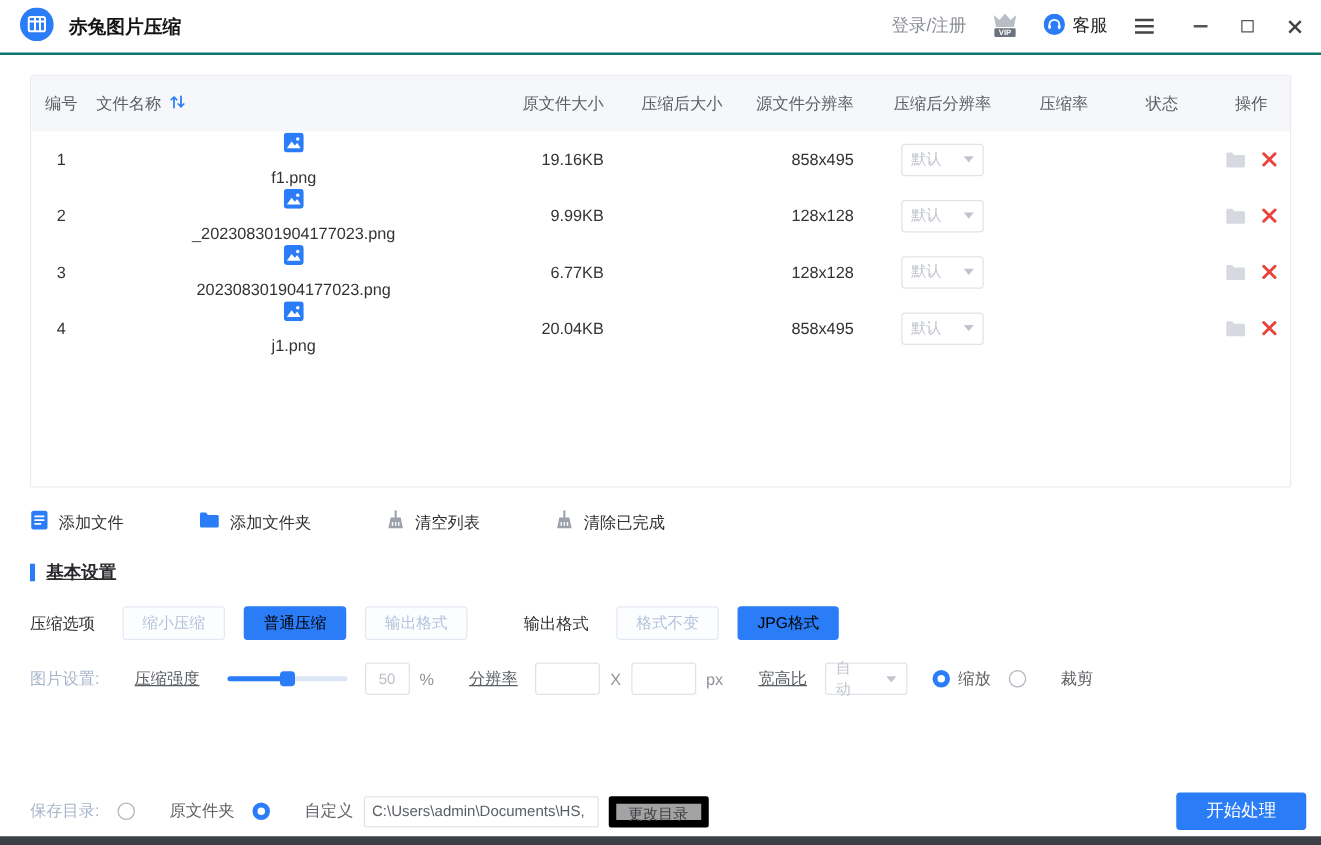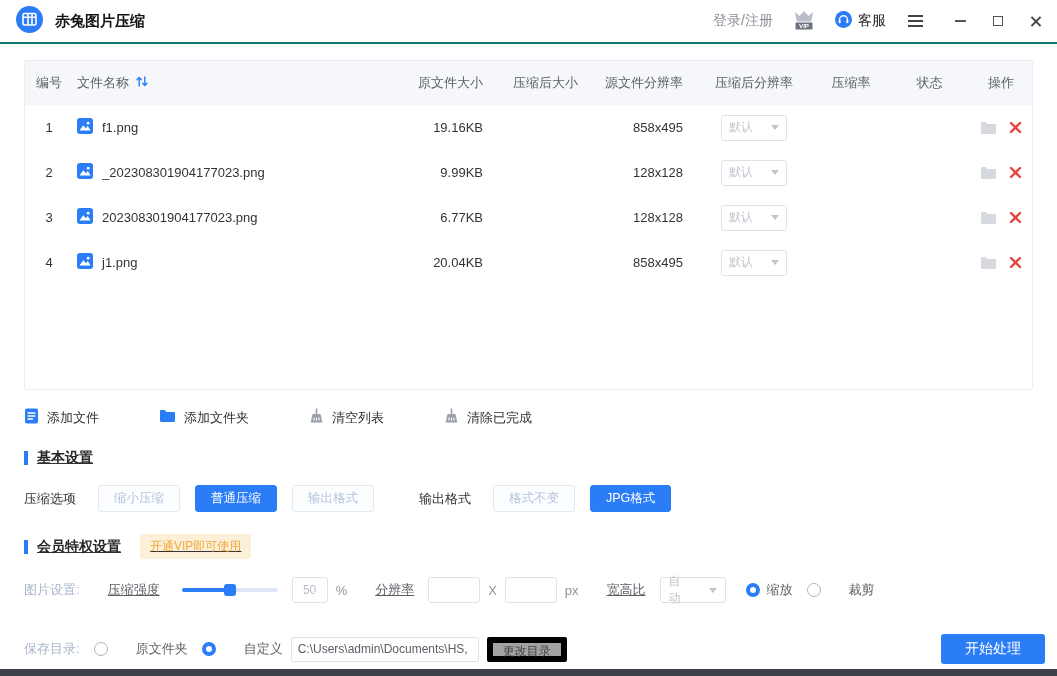--- a/index.html
+++ b/index.html
@@ -29,21 +29,21 @@
   .close-glyph::after { transform:rotate(-45deg); }
 
   
   .panel { margin:16px 24px 0; border:1px solid #e9edf2; height:330px; background:#fff; border-radius:2px; overflow:hidden; }
   .trow { display:grid; grid-template-columns:48px 320px 100px 95px 105px 122px 72px 85px 58px; align-items:center; }
   .thead { height:44px; background:#f5f7fa; color:#5c6066; }
   .trow > div { font-size:13px; }
   .body-row { height:45px; }
   .c-center { text-align:center; }
   .c-right { text-align:right; padding-right:10px; }
-  .name-cell { display:flex; align-items:center; gap:9px; padding-left:4px; color:#333; overflow:hidden; white-space:nowrap; }
+  .name-cell { display:flex; align-items:center; gap:9px; padding-left:4px; color:#333; overflow:hidden; white-space:nowrap;flex-direction:column; }
   .head-name { display:flex; align-items:center; gap:6px; padding-left:4px; }
   .mini-select { width:66px; height:26px; border:1px solid #dfe3e9; border-radius:3px; background:#fff;
     display:flex; align-items:center; justify-content:space-between; padding:0 7px;
     color:#c0c4cc; font-size:12px; margin:0 auto; cursor:pointer; }
   .caret { width:0; height:0; border-left:4px solid transparent; border-right:4px solid transparent; border-top:5px solid #c0c4cc; }
   .ops { display:flex; align-items:center; justify-content:center; gap:12px; }
   .icon-btn { background:none; border:none; cursor:pointer; display:flex; align-items:center; padding:0; }
 
   
   .actions { display:flex; align-items:center; gap:60px; margin:18px 24px 0; }
@@ -52,21 +52,21 @@
   
   .section { display:flex; align-items:center; gap:9px; margin:22px 24px 0;text-decoration:underline; }
   .marker { width:4px; height:14px; background:#2b7cf7; }
   .section-title { font-size:14px; font-weight:bold; color:#26282b; }
   .badge { background:#fdf0d9; color:#f1a73b; font-size:12px; padding:4px 10px; border-radius:3px; margin-left:10px; }
 
   .opts-row { display:flex; align-items:center; margin:18px 24px 0; }
   .opts-label { color:#303336; margin-right:22px; }
   .btn { height:27px; padding:0 15px; border-radius:3px; font-size:12.5px; display:inline-flex; align-items:center;
     justify-content:center; margin-right:15px; border:1px solid #e3e9f3; background:#fcfdfe; color:#b3c4dc; cursor:pointer; }
-  .btn.active { background:#2b7cf7; border-color:#2b7cf7; color:#ffffff; }
+  .btn.active { background:#2b7cf7; border-color:#2b7cf7; color:#000000; }
   .gap-left { margin-left:30px; }
 
   
   .img-row { display:flex; align-items:center; margin:18px 24px 0; color:#5f6266; }
   .muted-label { color:#a8b6ca; }
   .lbl { color:#5a5e63;text-decoration:underline; }
   .slider { position:relative; width:96px; height:4px; background:#dce6f5; border-radius:2px; margin:0 14px 0 22px; cursor:pointer; }
   .sl-fill { position:absolute; left:0; top:0; height:4px; background:#2b7cf7; border-radius:2px; width:50%; }
   .sl-handle { position:absolute; top:50%; width:12px; height:12px; background:#2b7cf7; border-radius:3px; transform:translate(-50%,-50%); left:50%; cursor:grab; }
   input { font-family:"Liberation Sans","DejaVu Sans",sans-serif; outline:none; }
@@ -348,25 +348,20 @@
   <div class="opts-row">
     <span class="opts-label">压缩选项</span>
     <button class="btn">缩小压缩</button>
     <button class="btn active">普通压缩</button>
     <button class="btn">输出格式</button>
     <span class="opts-label gap-left">输出格式</span>
     <button class="btn">格式不变</button>
     <button class="btn active">JPG格式</button>
   </div>
 
-  <div class="section">
-    <span class="marker"></span>
-    <span class="section-title">会员特权设置</span>
-    <span class="badge">开通VIP即可使用</span>
-  </div>
 
   <div class="img-row">
     <span class="muted-label">图片设置:</span>
     <span class="lbl sp28">压缩强度</span>
     <div class="slider">
       <div class="sl-fill" style="width: 50%;"></div>
       <div class="sl-handle" style="left: 50%;"></div>
     </div>
     <input class="inp-small" value="50" style="">
     <span class="unit sp8">%</span>

